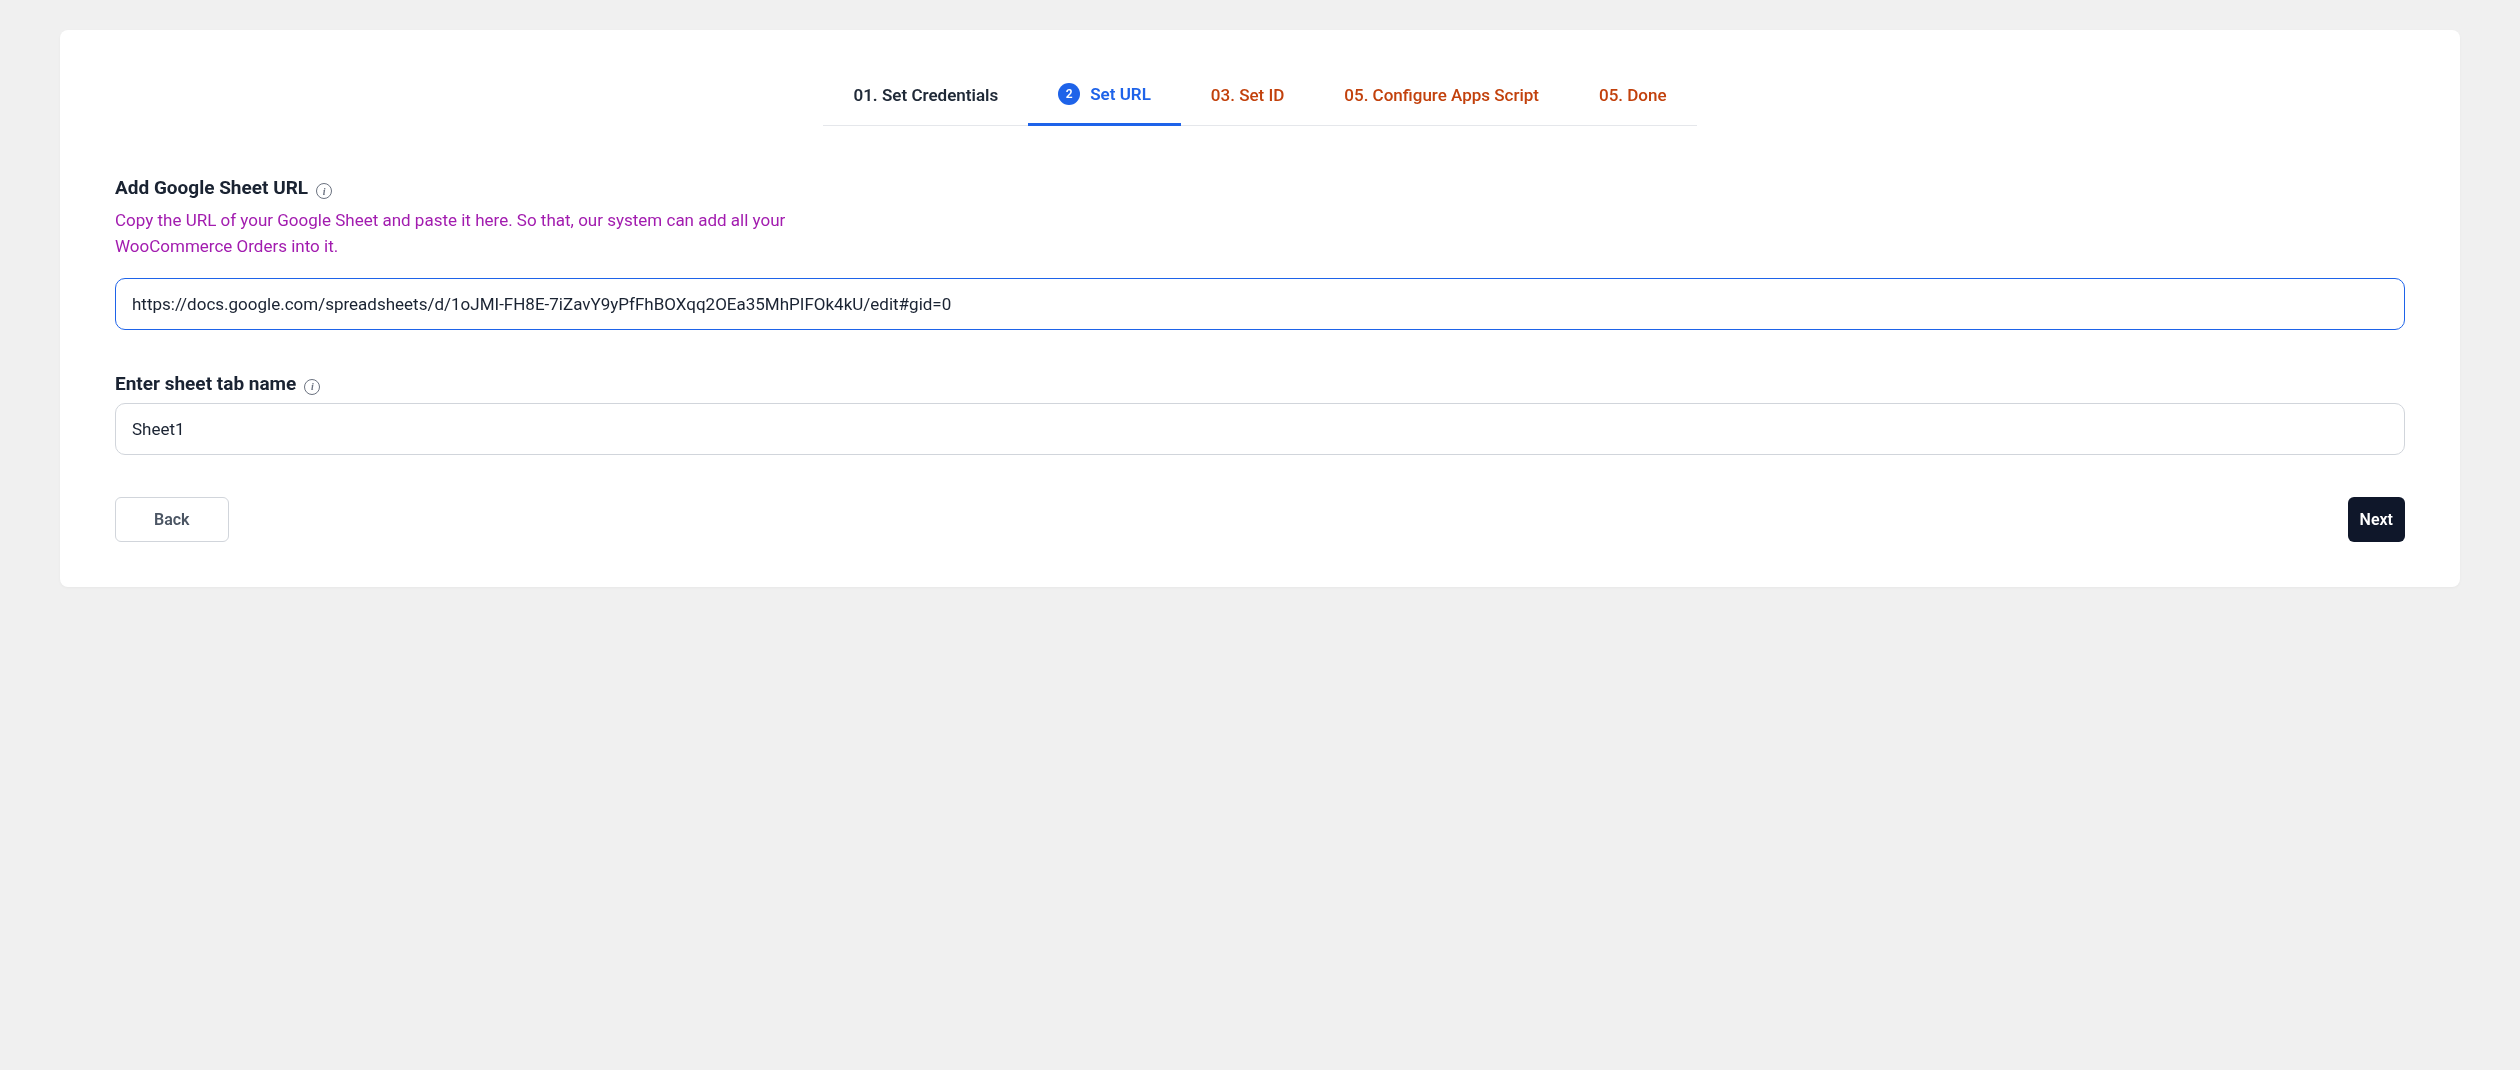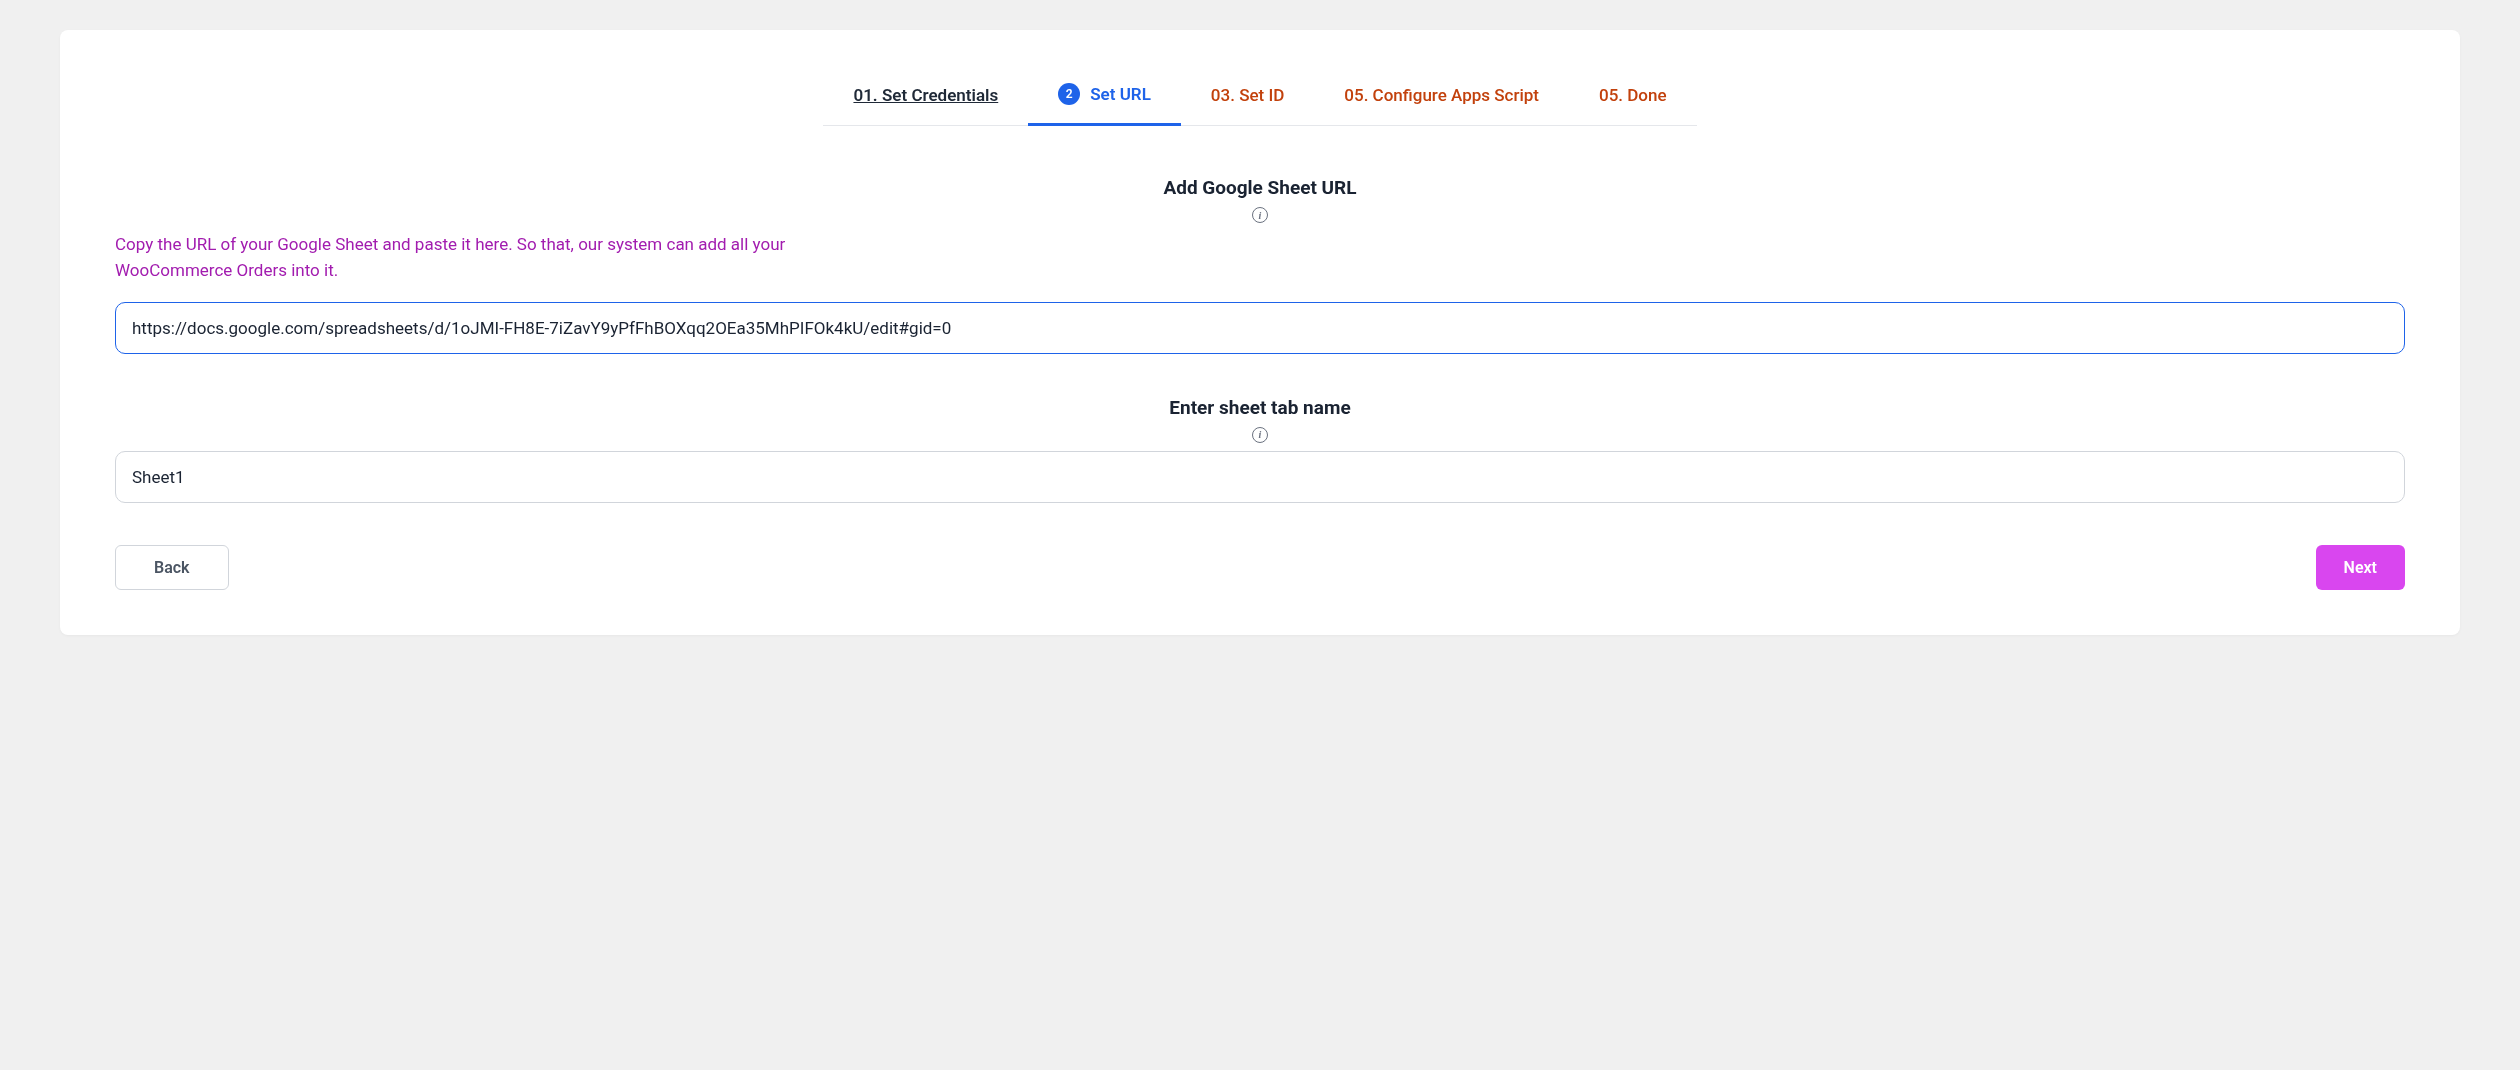--- a/index.html
+++ b/index.html
@@ -46,39 +46,37 @@
       justify-content: center;
     }
     .step-label {
       font-size: 17px;
       font-weight: 500;
       color: #c2410c;
     }
     .step.completed .step-label {
       color: #1f2937;
       font-weight: 600;
-      text-decoration: underline;
     }
     .step.active .step-label {
       color: #1e63e9;
       font-weight: 600;
     }
     .step.active {
       border-bottom: 3px solid #1e63e9;
       margin-bottom: -1px;
     }
     .form-section {
       margin-bottom: 42px;
     }
     .field-label-row {
       display: flex;
-      align-items: center;
+      align-items: flex-end;
       gap: 8px;
       margin-bottom: 8px;
-      flex-direction: column;
     }
     .field-label {
       font-size: 19px;
       font-weight: 700;
       color: #1a2332;
     }
     .info-icon {
       width: 16px;
       height: 16px;
       border: 1px solid #6b7280;
@@ -125,23 +123,23 @@
       cursor: pointer;
       border: none;
       font-family: inherit;
     }
     .btn-back {
       background: #fff;
       color: #4b5563;
       border: 1px solid #d1d5db;
     }
     .btn-next {
-      background: #d946ef;
+      background: #0f172a;
       color: #fff;
-      padding: 13px 28px;
+      padding: 13px 12px;
     }
   </style>
 </head>
 <body>
 
 <div class="card">
 
   <div class="stepper">
     <div class="step completed">
       <span class="step-label">01. Set Credentials</span>

